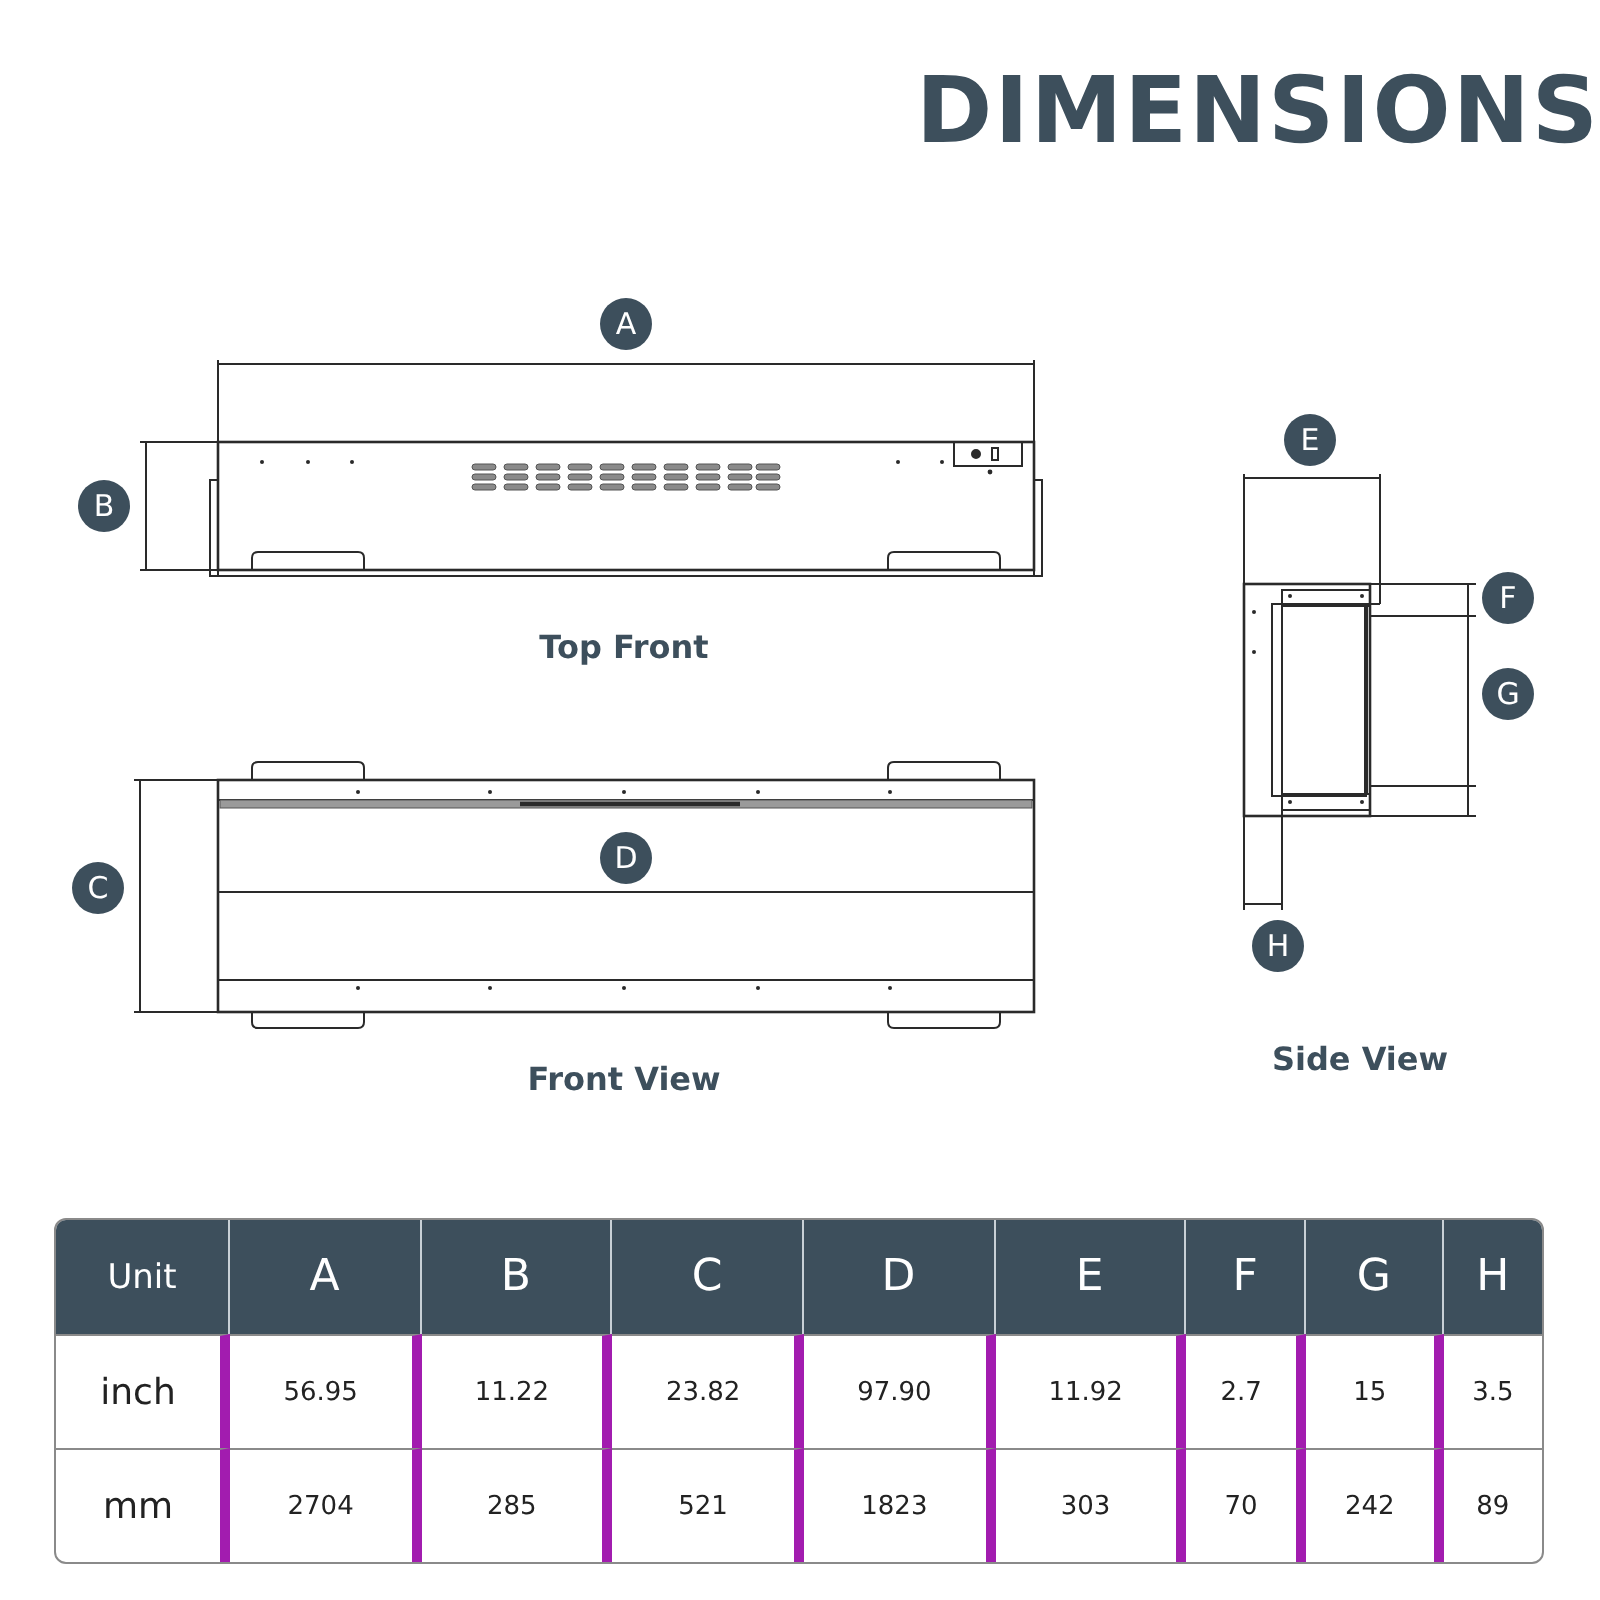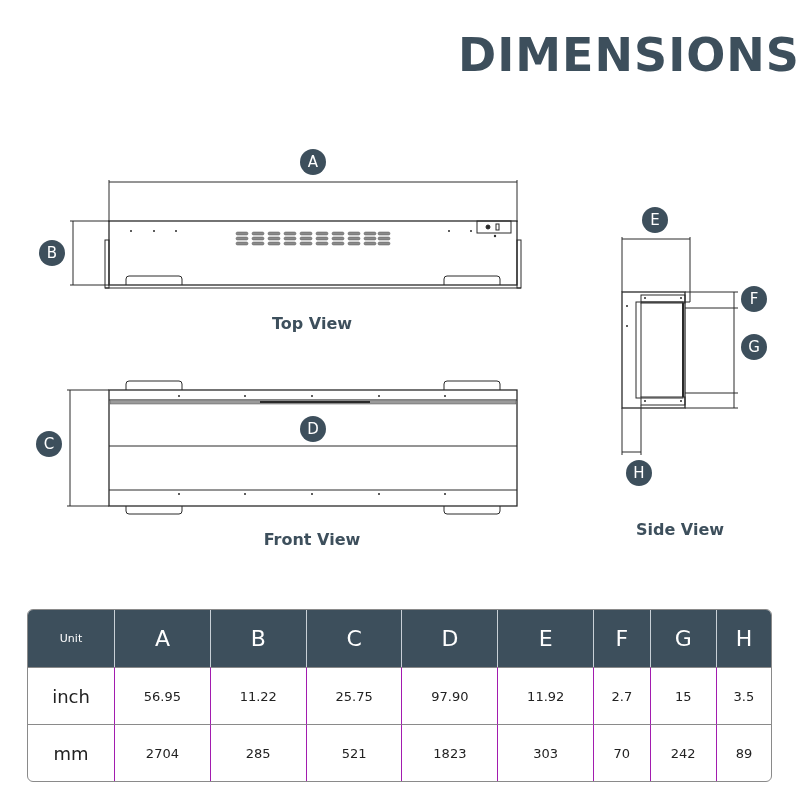--- a/index.html
+++ b/index.html
@@ -3,22 +3,22 @@
 <meta charset="utf-8">
 <style>
   html, body { margin:0; padding:0; background:#ffffff; }
   body { width:800px; height:800px; position:relative; overflow:hidden; font-family:"DejaVu Sans", sans-serif; color:#3d4f5c; }
   .title { position:absolute; left:0; top:28px; width:800px; text-align:right; font-family:"DejaVu Sans", sans-serif; font-weight:bold; font-size:46px; letter-spacing:1px; color:#3d4f5c; }
   .view-label { position:absolute; font-family:"DejaVu Sans", sans-serif; font-weight:bold; font-size:16px; color:#3d4f5c; text-align:center; }
   svg.draw { position:absolute; left:0; top:0; }
   .badge { position:absolute; width:26px; height:26px; border-radius:50%; background:#3d4f5c; color:#ffffff; font-family:"DejaVu Sans", sans-serif; font-size:15px; line-height:26px; text-align:center; }
   table.dim { position:absolute; left:27px; top:609px; width:745px; border-collapse:separate; border-spacing:0; border:1px solid #8a8a8a; border-radius:6px; overflow:hidden; }
   table.dim th { background:#3d4f5c; color:#ffffff; font-weight:normal; font-family:"DejaVu Sans", sans-serif; height:55px; font-size:22px; border-right:1px solid #c8d0d6; }
-  table.dim th.unit { font-size:11px;margin-left:44px; }
-  table.dim td { height:54px; text-align:center; font-family:"DejaVu Sans", sans-serif; font-size:13px; color:#222; border-right:1px solid #a21caf; border-top:1px solid #8a8a8a; }
+  table.dim th.unit { font-size:17px;margin-left:44px; }
+  table.dim td { height:54px; text-align:center; font-family:"DejaVu Sans", sans-serif; font-size:13px; color:#222; border-right:5px solid #a21caf; border-top:1px solid #8a8a8a; }
   table.dim td.unit { font-size:18px; }
   table.dim tr > *:last-child { border-right:none; }
 </style>
 </head>
 <body>
 
 <div class="title">DIMENSIONS</div>
 
 <svg class="draw" width="800" height="600" viewBox="0 0 800 600">
   <g stroke="#2a2a2a" fill="none" stroke-width="1">
@@ -154,21 +154,21 @@
 
 <div class="badge" style="left:300px;top:149px;">A</div>
 <div class="badge" style="left:39px;top:240px;">B</div>
 <div class="badge" style="left:36px;top:431px;">C</div>
 <div class="badge" style="left:300px;top:416px;">D</div>
 <div class="badge" style="left:642px;top:207px;">E</div>
 <div class="badge" style="left:741px;top:286px;">F</div>
 <div class="badge" style="left:741px;top:334px;">G</div>
 <div class="badge" style="left:626px;top:460px;">H</div>
 
-<div class="view-label" style="left:212px;top:314px;width:200px;">Top View</div>
+<div class="view-label" style="left:212px;top:314px;width:200px;">Top Front</div>
 <div class="view-label" style="left:212px;top:530px;width:200px;">Front View</div>
 <div class="view-label" style="left:580px;top:520px;width:200px;">Side View</div>
 
 <table class="dim">
   <thead>
     <tr>
       <th class="unit" style="width:84px">Unit</th>
       <th>A</th>
       <th>B</th>
       <th>C</th>
@@ -177,21 +177,21 @@
       <th>F</th>
       <th>G</th>
       <th>H</th>
     </tr>
   </thead>
   <tbody>
     <tr>
       <td class="unit">inch</td>
       <td>56.95</td>
       <td>11.22</td>
-      <td>25.75</td>
+      <td>23.82</td>
       <td>97.90</td>
       <td>11.92</td>
       <td>2.7</td>
       <td>15</td>
       <td>3.5</td>
     </tr>
     <tr>
       <td class="unit">mm</td>
       <td>2704</td>
       <td>285</td>

